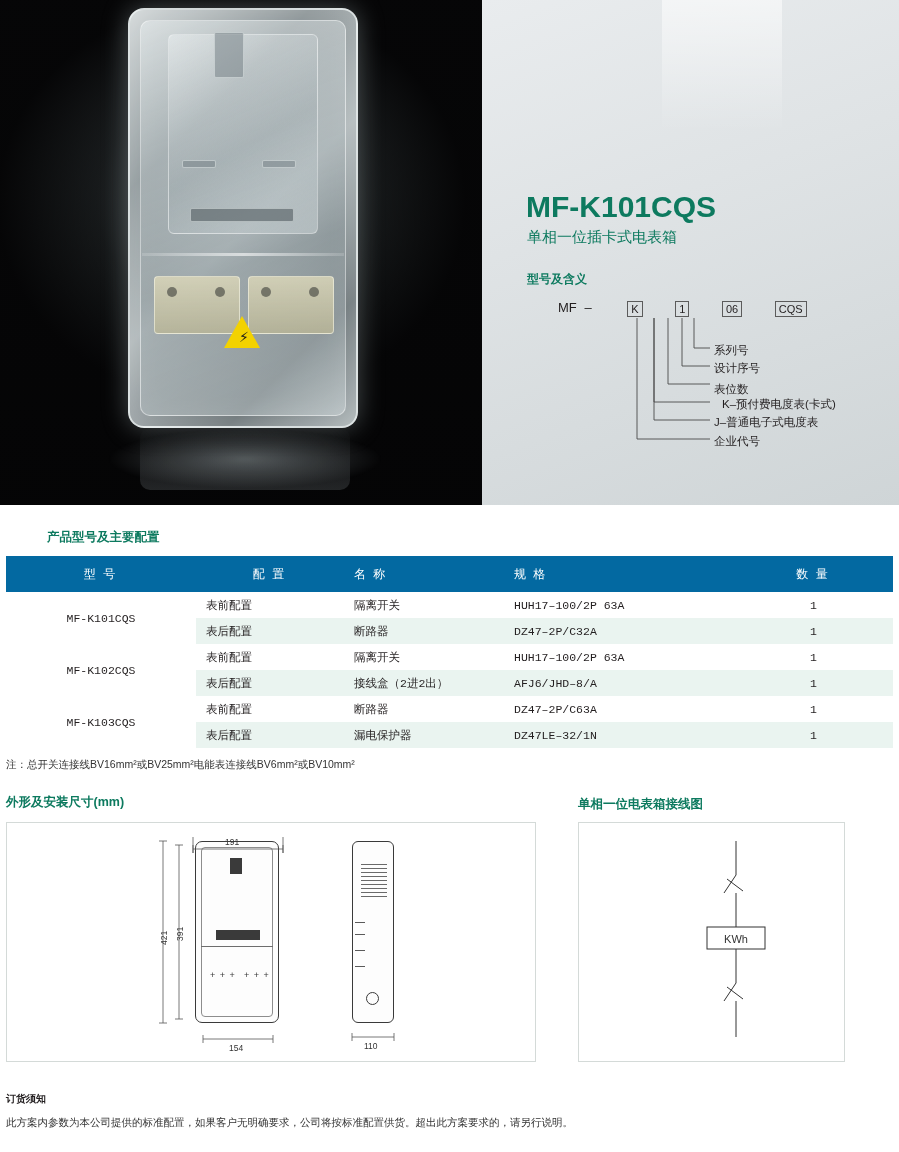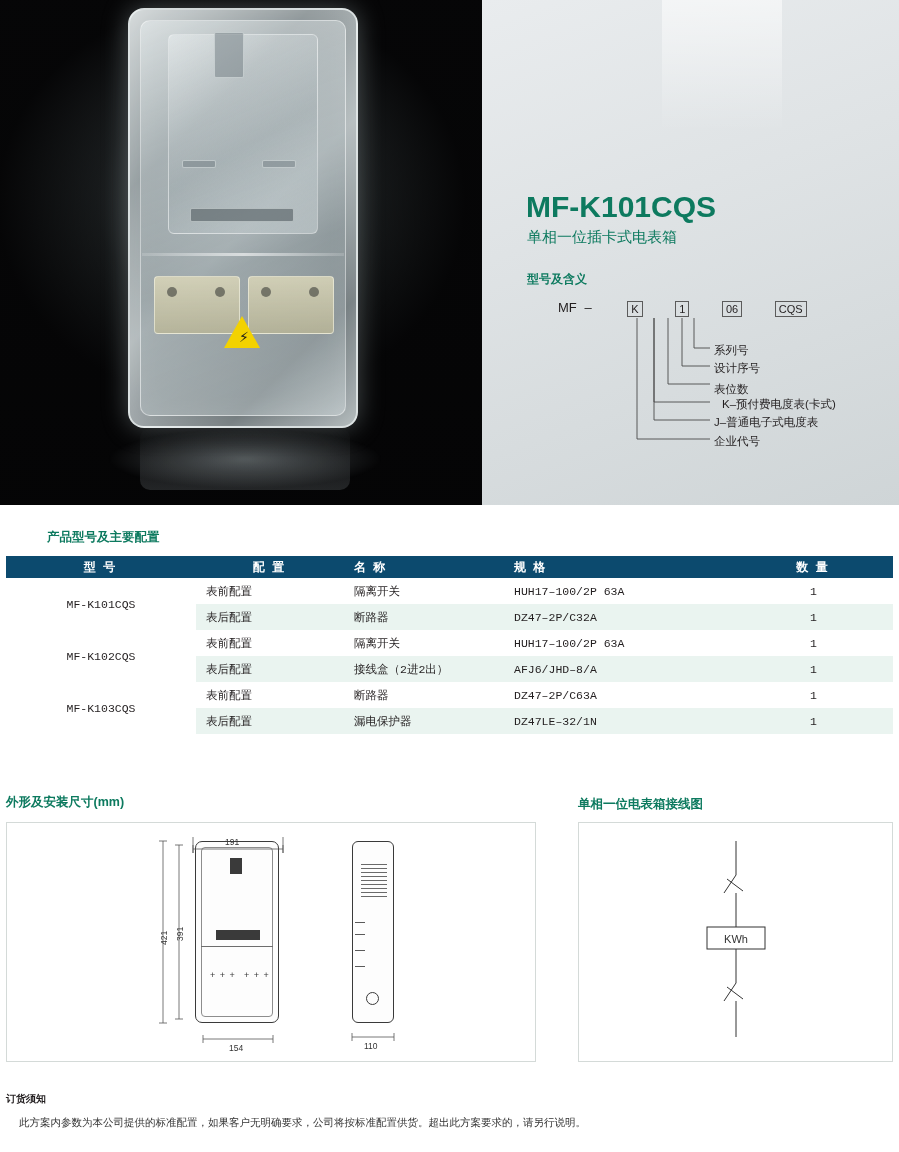--- a/index.html
+++ b/index.html
@@ -131,22 +131,22 @@
   .sec-title {
     font-size: 12.5px; font-weight: bold; color: #0d7a5f;
   }
   #config-title { position: absolute; left: 6px; top: 529px; margin-left: 41px; }
   table.cfg {
     position: absolute; left: 6px; top: 556px;
     width: 887px; border-collapse: collapse;
     font-size: 11.5px;
   }
   table.cfg thead th {
-    background: #0c4a6e; color: #ffffff; font-weight: bold;
-    height: 22px; font-size: 12px; text-align: left; padding-left: 10px;
+    background: #0369a1; color: #ffffff; font-weight: normal;
+    height: 36px; font-size: 12px; text-align: left; padding-left: 10px;
     letter-spacing: 2px;
   }
   table.cfg thead th.c { text-align: center; letter-spacing: 2px; padding-left: 0; }
   table.cfg td {
     height: 26px; padding: 0 10px; color: #231f20; border: none; font-family: Liberation Mono, monospace;
   }
   table.cfg tr.alt td { background: #eaf4f0; }
   table.cfg tr.plain td { background: #ffffff; }
   td.model { text-align: center; }
   td.qty { text-align: center; }
@@ -156,21 +156,21 @@
     font-size: 10.5px; color: #333;
   }
 
   
   #dim-title { position: absolute; left: 6px; top: 794px; }
   #wire-title { position: absolute; left: 578px; top: 796px; }
   .panel {
     position: absolute; border: 1px solid #d4dad8; background: #fff;
   }
   #dim-panel { left: 6px; top: 822px; width: 530px; height: 240px; }
-  #wire-panel { left: 578px; top: 822px; width: 315px; height: 240px; }
+  #wire-panel { left: 578px; top: 822px; width: 267px; height: 240px; }
 
   .dimtxt { position: absolute; font-size: 8.5px; color: #333; }
   .rot { transform: rotate(-90deg); transform-origin: left top; }
 
   .dev-front {
     position: absolute; left: 188px; top: 18px; width: 84px; height: 182px;
     border: 1.5px solid #3a3a3a; border-radius: 7px;
     background: #fdfdfd;
   }
   .dev-front .inner {
@@ -190,21 +190,21 @@
   .dev-side .fins { position: absolute; left: 8px; top: 22px; width: 26px; height: 36px; }
   .dev-side .fin { height: 1px; background: #6a6a6a; margin-bottom: 3px; }
   .dev-side .tick { position: absolute; left: 2px; width: 10px; height: 1px; background: #5a5a5a; }
   .dev-side .knob {
     position: absolute; left: 13px; top: 150px; width: 13px; height: 13px;
     border: 1px solid #3a3a3a; border-radius: 50%;
   }
 
   
   #order-title { position: absolute; left: 6px; top: 1092px; font-size: 10px; font-weight: bold; color: #231f20; }
-  #order-text  { position: absolute; left: 6px; top: 1116px; font-size: 10.5px; color: #333; margin-left: 13px; }
+  #order-text  { position: absolute; left: 6px; top: 1116px; font-size: 10.5px; color: #333; }
 </style>
 </head>
 <body>
 
 <div class="page">
 
   <div class="hero">
 
     <div class="hero-left">
       <div class="vignette"></div>
@@ -318,20 +318,21 @@
       </tr>
       <tr class="alt rowline">
         <td>表后配置</td>
         <td>漏电保护器</td>
         <td>DZ47LE–32/1N</td>
         <td class="qty">1</td>
       </tr>
     </tbody>
   </table>
 
+  <div class="note">注：总开关连接线BV16mm²或BV25mm²电能表连接线BV6mm²或BV10mm²</div>
 
   <div class="sec-title" id="dim-title">外形及安装尺寸(mm)</div>
   <div class="sec-title" id="wire-title">单相一位电表箱接线图</div>
 
   <div class="panel" id="dim-panel">
 
     <div class="dev-front">
       <div class="inner"></div>
       <div class="midline"></div>
       <div class="blk" style="left:34px; top:16px; width:12px; height:16px;"></div>

